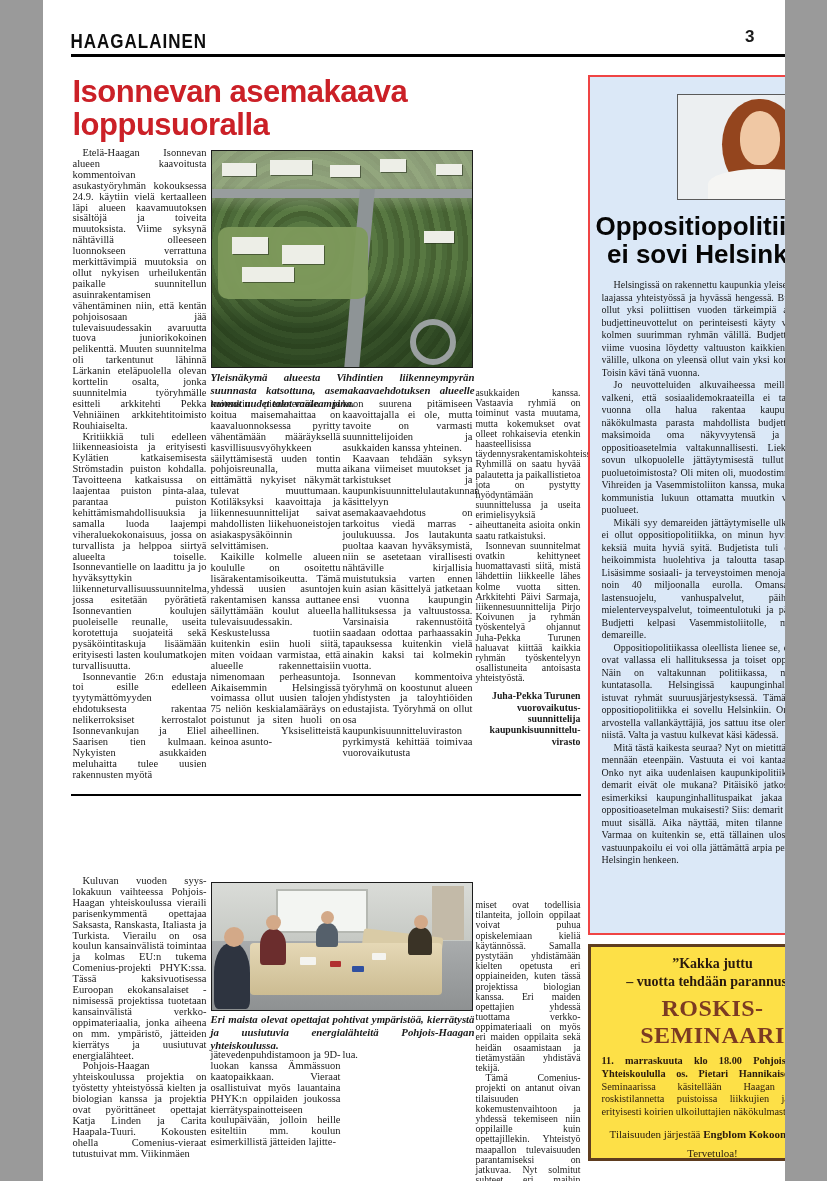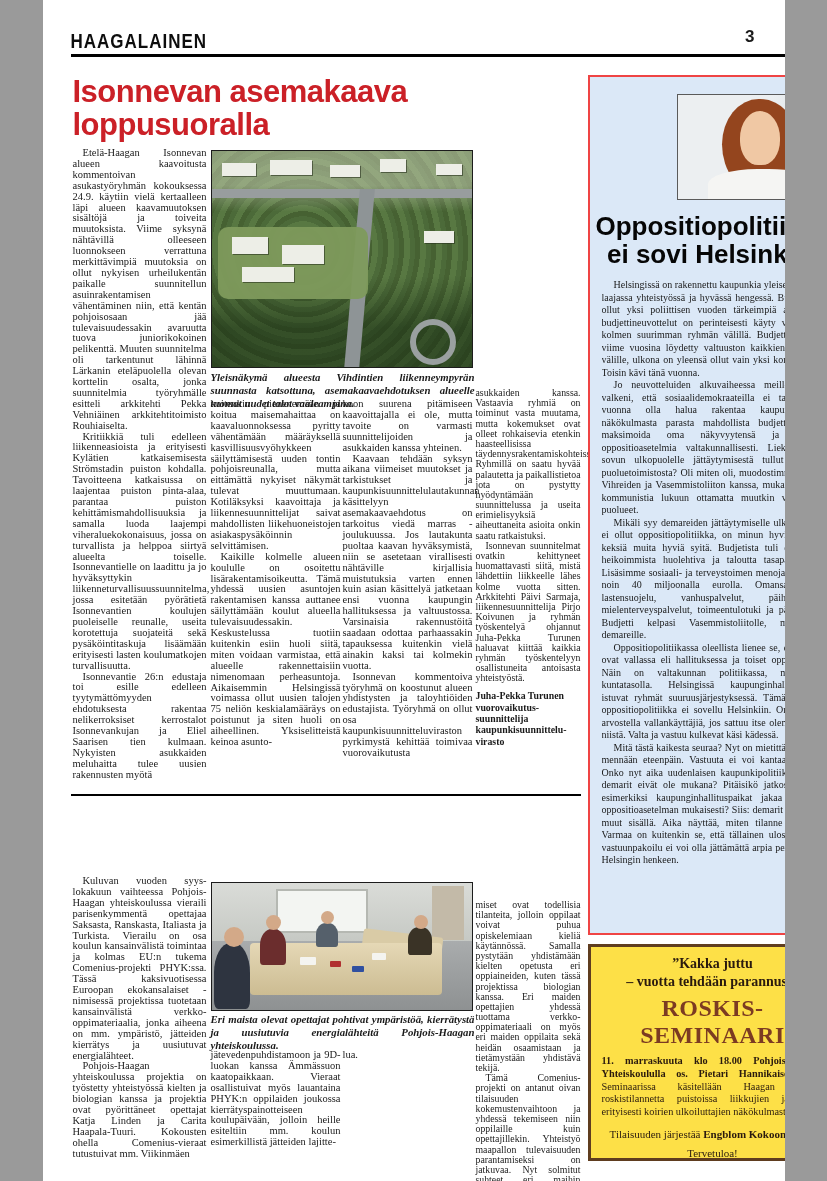--- a/index.html
+++ b/index.html
@@ -35,21 +35,21 @@
   .col.cont p:first-child { text-indent:0; }
   #a1c1 { left:30px;  top:148px; width:134px; height:646px; }
   #a1c2 { left:168px; top:399px; width:130px; height:395px; }
   #a1c3 { left:300px; top:399px; width:130px; height:395px; }
   #a1c4 { left:433px; top:388px; width:105px; height:406px; font-size:9.8px; }
   #a2c1 { left:30px;  top:876px; width:134px; height:292px; }
   #a2c2 { left:168px; top:1050px; width:130px; height:118px; }
   #a2c3 { left:300px; top:1050px; width:130px; height:118px; }
   #a2c4 { left:433px; top:876px; width:105px; height:300px; font-size:9.8px;margin-top:24px; }
   .sig { margin-top:7px; }
-  .sig p { text-indent:0 !important; text-align:left; font-weight:bold; line-height:1.15; }
+  .sig p { text-indent:0 !important; text-align:right; font-weight:bold; line-height:1.15; }
   
   .photo-frame { position:absolute; border:1px solid #1c1c1c; overflow:hidden; }
   .caption {
     position:absolute; font-style:italic; font-weight:bold;
     font-size:10.8px; line-height:1.22; text-align:justify;
   }
   #photo1 { left:168px; top:150px; width:260px; height:216px;
     background:
       linear-gradient(to bottom, rgba(205,212,185,.5) 0 16%, rgba(0,0,0,0) 28% 58%, rgba(18,38,14,.5) 82% 100%),
       repeating-radial-gradient(circle at 35% 45%, #466132 0 5px, #587842 5px 11px, #4c6a39 11px 16px);

